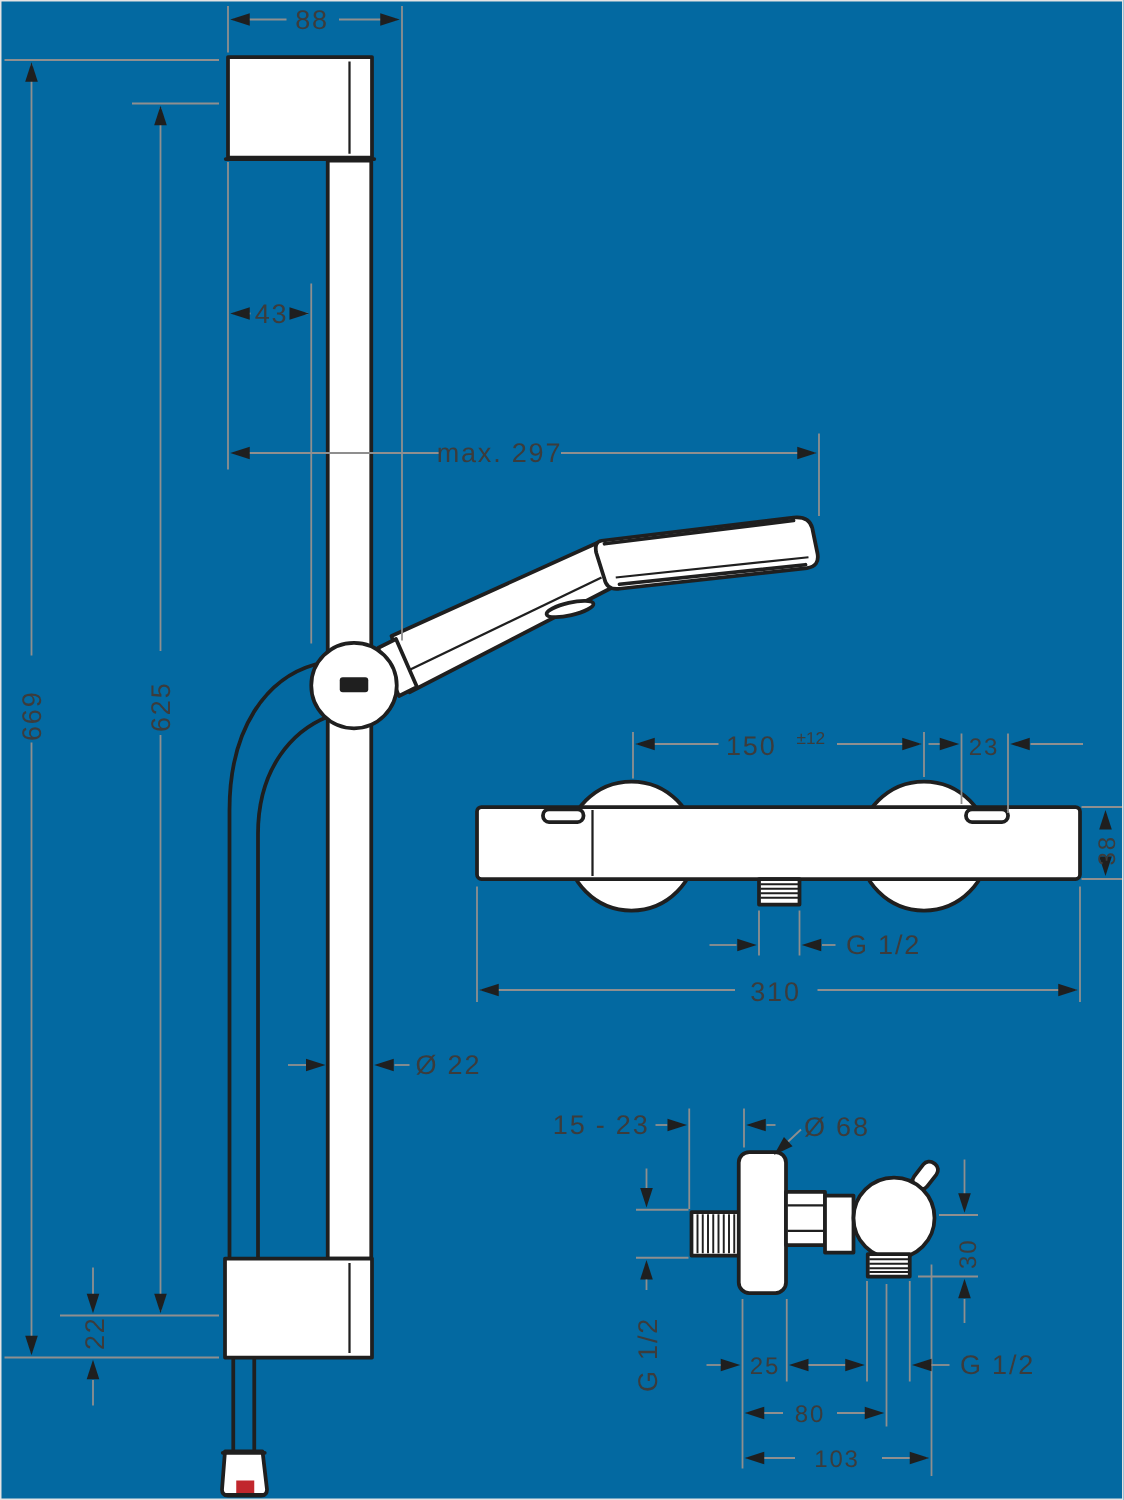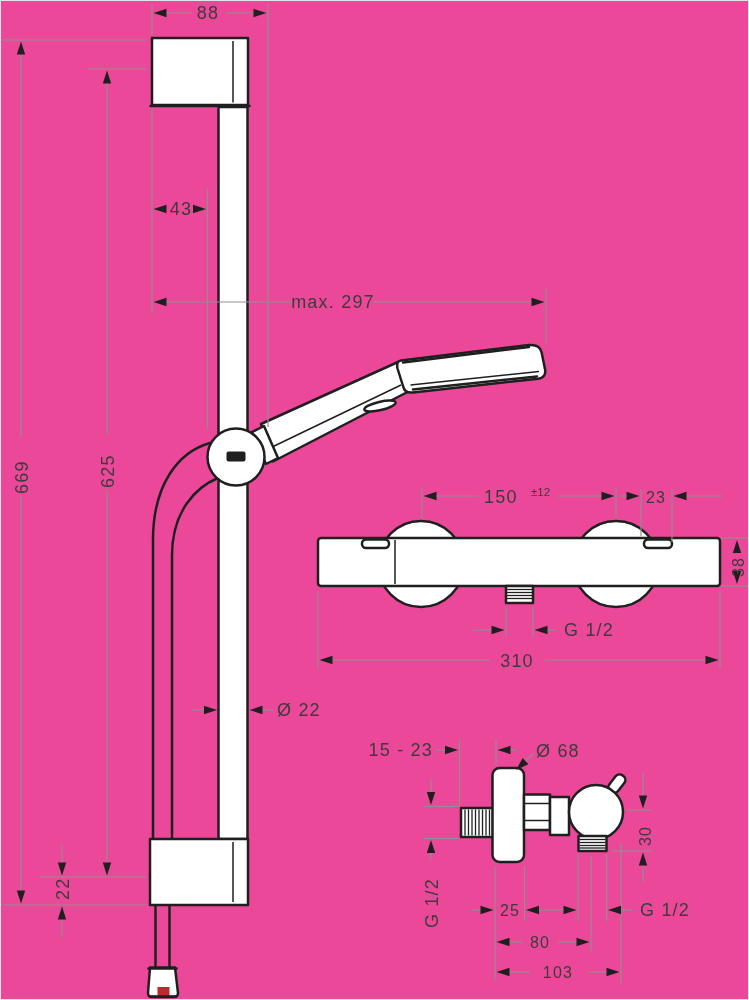--- a/index.html
+++ b/index.html
@@ -1,16 +1,16 @@
 <!DOCTYPE html>
 <html><head>
 <meta charset="utf-8">
 <style>
   html,body{margin:0;padding:0;background:#ffffff;}
-  .stage{position:relative;width:749px;height:1000px;background:#ec4899;overflow:hidden;}
+  .stage{position:relative;width:749px;height:1000px;background:#0369a1;overflow:hidden;}
   svg{display:block;}
   .part{fill:#ffffff;stroke:#1f1f1f;stroke-width:2.5;stroke-linejoin:round;stroke-linecap:round;}
   .pline{fill:none;stroke:#1f1f1f;stroke-width:2.5;stroke-linecap:round;}
   .thin{fill:none;stroke:#1f1f1f;stroke-width:1.5;}
   .hatch{fill:none;stroke:#1f1f1f;stroke-width:1.3;}
   .dim{fill:none;stroke:#8f8f8f;stroke-width:1.2;}
   .ah{fill:#1f1f1f;stroke:none;}
   .dimtext{font-family:"Liberation Sans",sans-serif;font-size:18px;fill:#3c3c3c;letter-spacing:1.2px;}
   .small{font-size:16px;}
   .sup{font-family:"Liberation Sans",sans-serif;font-size:11.5px;fill:#3c3c3c;}

